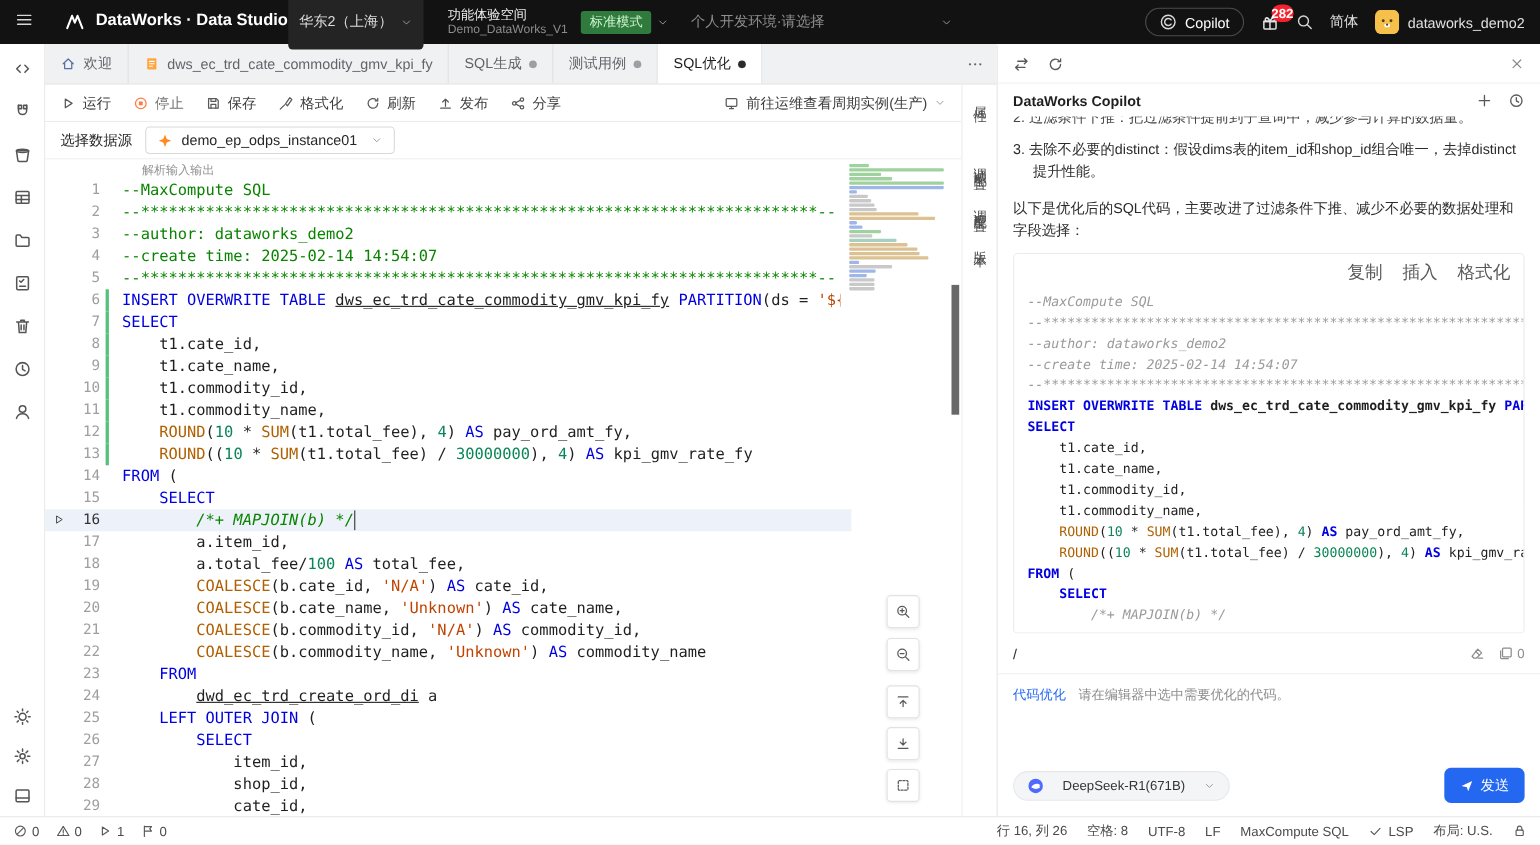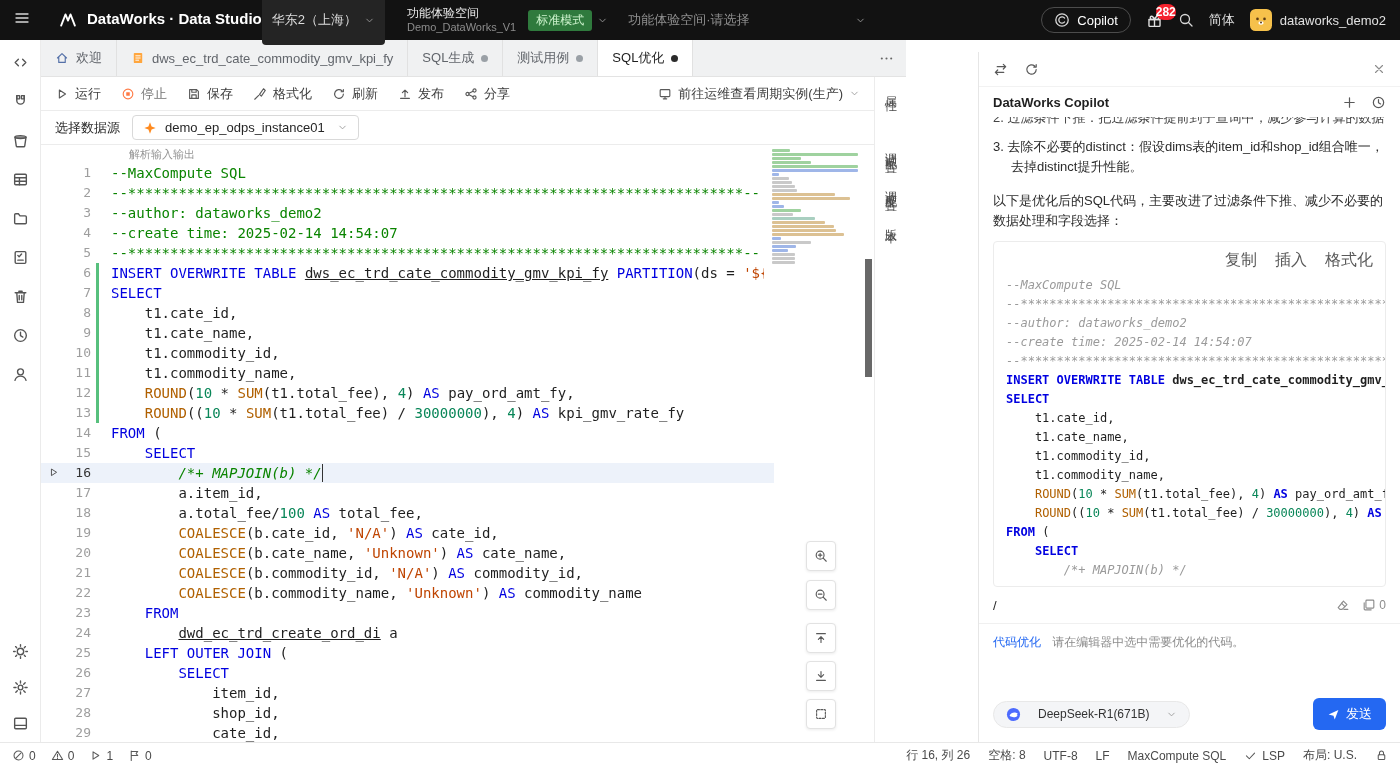--- a/index.html
+++ b/index.html
@@ -110,21 +110,21 @@
         display:flex;align-items:center;justify-content:center;color:#595959;font-size:14px;
         box-shadow:0 1px 3px rgba(0,0,0,.08);}
 
   
   .side-tabs{width:32px;min-width:32px;border-left:1px solid #ececec;background:#fff;display:flex;
              flex-direction:column;align-items:center;padding-top:10px;gap:26px;box-sizing:border-box;}
   .vtab{writing-mode:vertical-rl;font-size:12px;color:#4a4a4a;letter-spacing:3px;white-space:nowrap;}
   .vtab:nth-child(2){margin-top:24px;}
 
   
-  .copilot{position:absolute;right:0;top:52px;bottom:26px;width:422px;background:#fff;border-left:1px solid #e6e6e6;
+  .copilot{position:absolute;right:0;top:41px;bottom:26px;width:494px;background:#fff;border-left:1px solid #e6e6e6;
            display:flex;flex-direction:column;box-sizing:border-box;z-index:6;}
   .cp-top{height:34px;min-height:34px;display:flex;align-items:center;gap:16px;padding:0 14px;color:#595959;
           border-bottom:1px solid #f2f2f2;}
   .cp-top .picon{display:inline-flex;font-size:15px;}
   .cp-close{margin-left:auto;display:inline-flex;font-size:14px;color:#8c8c8c;}
   .cp-header{height:30px;min-height:30px;display:flex;align-items:center;gap:14px;padding:0 14px;}
   .cp-title{flex:1;font-weight:700;font-size:13px;color:#1f1f1f;}
   .cp-header .picon{display:inline-flex;font-size:15px;color:#595959;}
   .cp-body{padding:0 14px;font-size:13px;color:#333;line-height:20px;overflow:hidden;}
   .cp-clip{height:12px;overflow:hidden;color:#444;}
@@ -195,21 +195,21 @@
     </div>
     <div class="tb-badge-wrap" data-interactable="true">
       <span class="tb-badge" data-interactable="false">标准模式</span>
       <span class="caret" data-interactable="false">
           <svg viewBox="0 0 16 16" width="1em" height="1em" fill="none" stroke="currentColor" stroke-width="1.3" stroke-linecap="round" stroke-linejoin="round">
             <path d="M4 6l4 4 4-4"></path>
           </svg>
         </span>
     </div>
     <div class="tb-env" data-interactable="true">
-      <span data-interactable="false">功能体验空间·请选择</span>
+      <span data-interactable="false">个人开发环境·请选择</span>
       <span class="caret" data-interactable="false">
           <svg viewBox="0 0 16 16" width="1em" height="1em" fill="none" stroke="currentColor" stroke-width="1.3" stroke-linecap="round" stroke-linejoin="round">
             <path d="M4 6l4 4 4-4"></path>
           </svg>
         </span>
     </div>
     <div class="tb-right" data-interactable="false">
       <div class="copilot-pill" data-interactable="true">
         <span class="tb-icon" data-interactable="false">
             <svg viewBox="0 0 16 16" width="1em" height="1em" fill="none" stroke="currentColor" stroke-width="1.3" stroke-linecap="round" stroke-linejoin="round">

